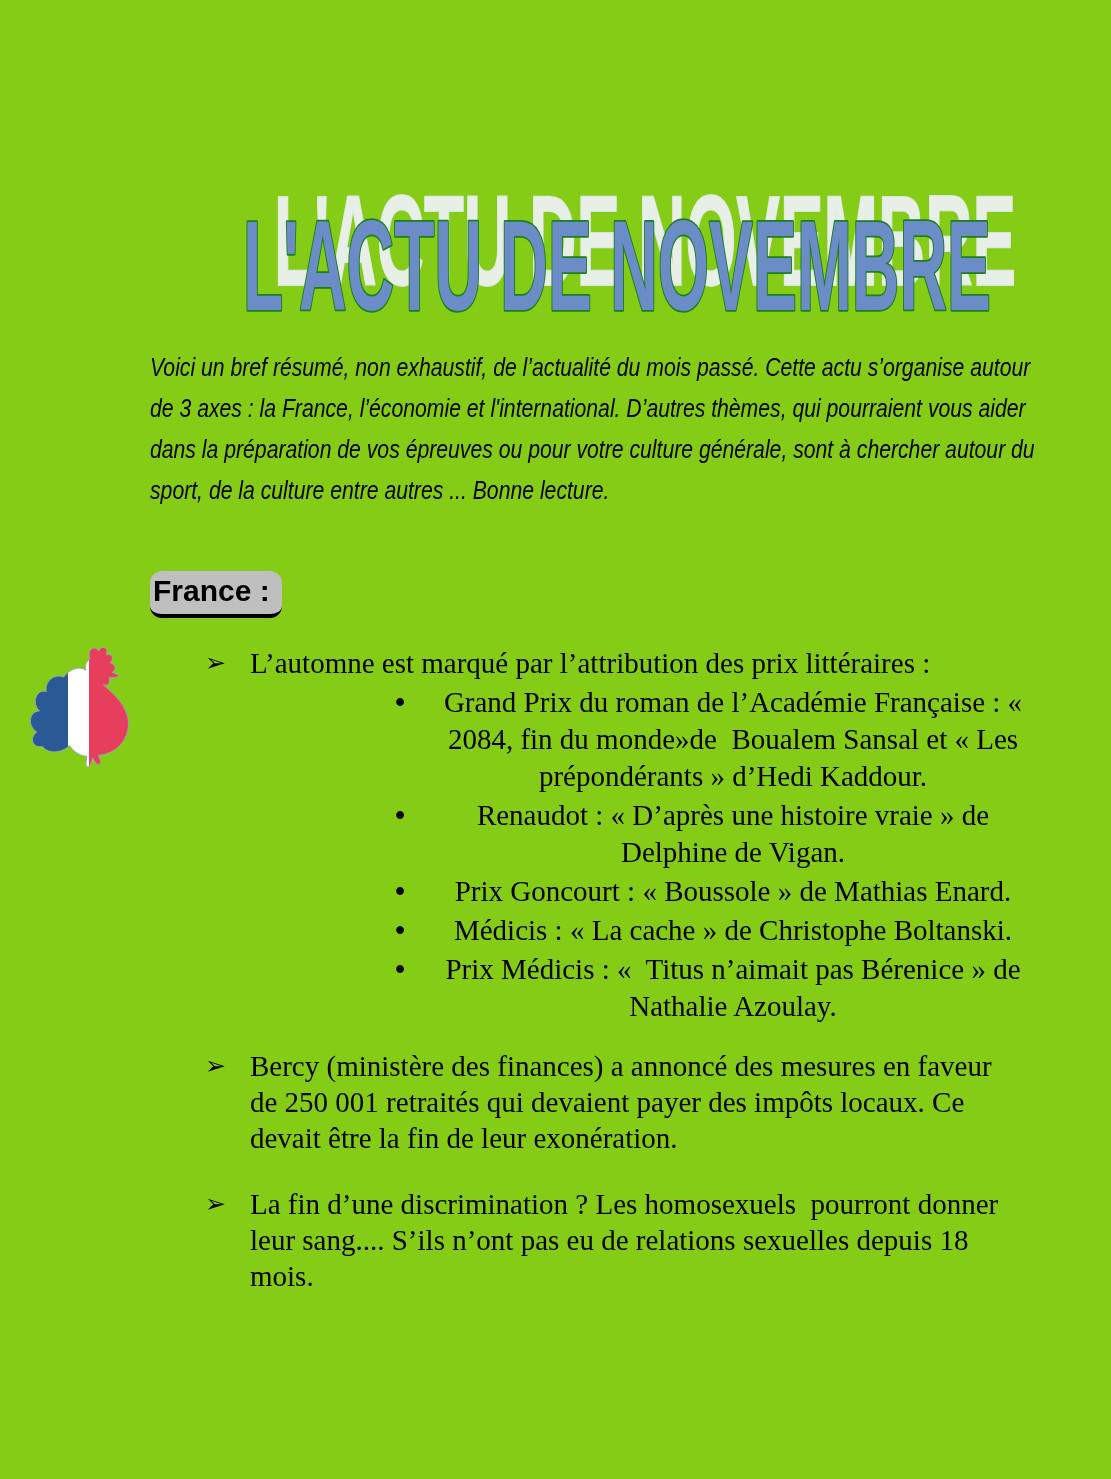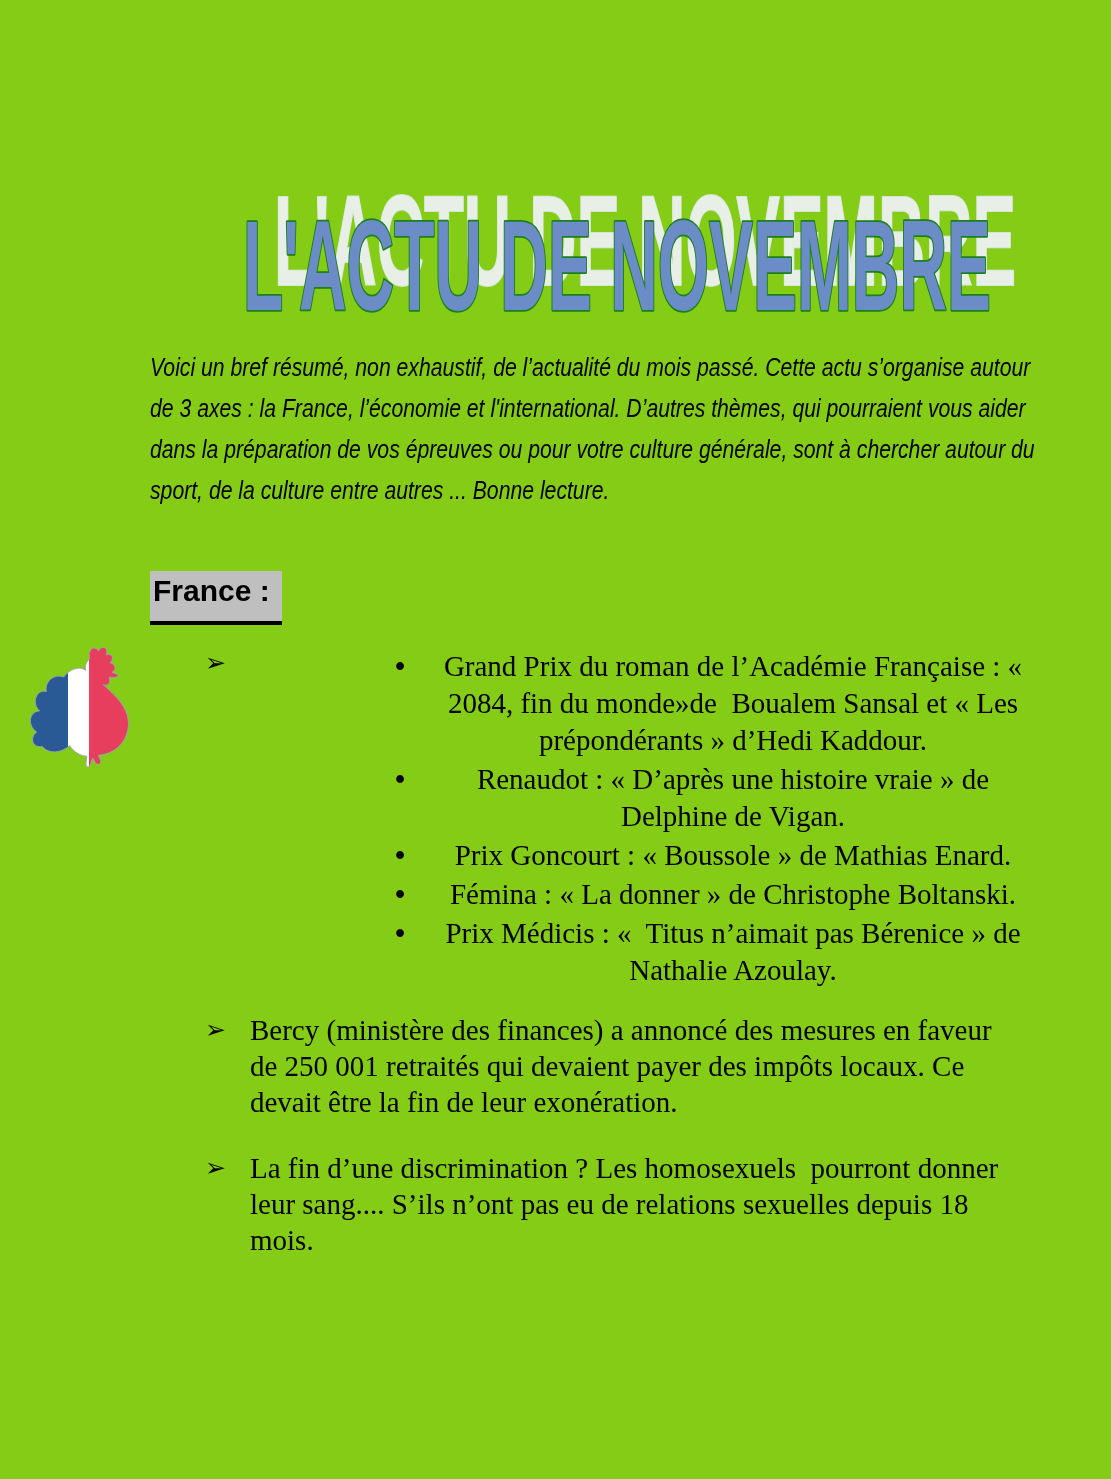--- a/index.html
+++ b/index.html
@@ -44,21 +44,22 @@
     position: absolute;
     top: 571px;
     left: 150px;
     display: inline-block;
     font-family: "Liberation Sans", sans-serif;
     font-weight: 700;
     font-size: 30px;
     line-height: 38px;
     background: #bfbfbf;
     border-bottom: 4px solid #000;
-    padding: 1px 12px 11px 3px;
+    padding: 1px 12px 4px 3px;
+    border-radius: 12px;
   }
 
   
   .rooster { position: absolute; top: 641px; left: 26px; }
 
   
   .content {
     position: absolute;
     top: 645px;
     left: 205px;
@@ -112,36 +113,37 @@
              L55 115 C48 115 41 110 37 104 C29 112 15 113 9 105
              C-1 107 -5 96 3 90 C-7 83 -5 69 6 68 C-3 60 3 45 13 48
              C11 38 21 29 31 33 C37 25 47 21 54 26 C52 21 55 17 58 14 Z"></path>
   </svg>
 
   <section class="content">
 
     <div class="arrow-item">
       <span class="arrow-marker">➢</span>
       <div>
+        <p class="item-text">L’automne est marqué par l’attribution des prix littéraires :</p>
         <ul class="sub-list">
           <li>
             <span class="dot-marker">•</span>
             <span class="sub-text">Grand Prix du roman de l’Académie Française : « 2084, fin du monde»de  Boualem Sansal et « Les prépondérants » d’Hedi Kaddour.</span>
           </li>
           <li>
             <span class="dot-marker">•</span>
             <span class="sub-text">Renaudot : « D’après une histoire vraie » de Delphine de Vigan.</span>
           </li>
           <li>
             <span class="dot-marker">•</span>
             <span class="sub-text">Prix Goncourt : « Boussole » de Mathias Enard.</span>
           </li>
           <li>
             <span class="dot-marker">•</span>
-            <span class="sub-text">Fémina : « La donner » de Christophe Boltanski.</span>
+            <span class="sub-text">Médicis : « La cache » de Christophe Boltanski.</span>
           </li>
           <li>
             <span class="dot-marker">•</span>
             <span class="sub-text">Prix Médicis : «  Titus n’aimait pas Bérenice » de Nathalie Azoulay.</span>
           </li>
         </ul>
       </div>
     </div>
 
     <div class="arrow-item gap-a">

